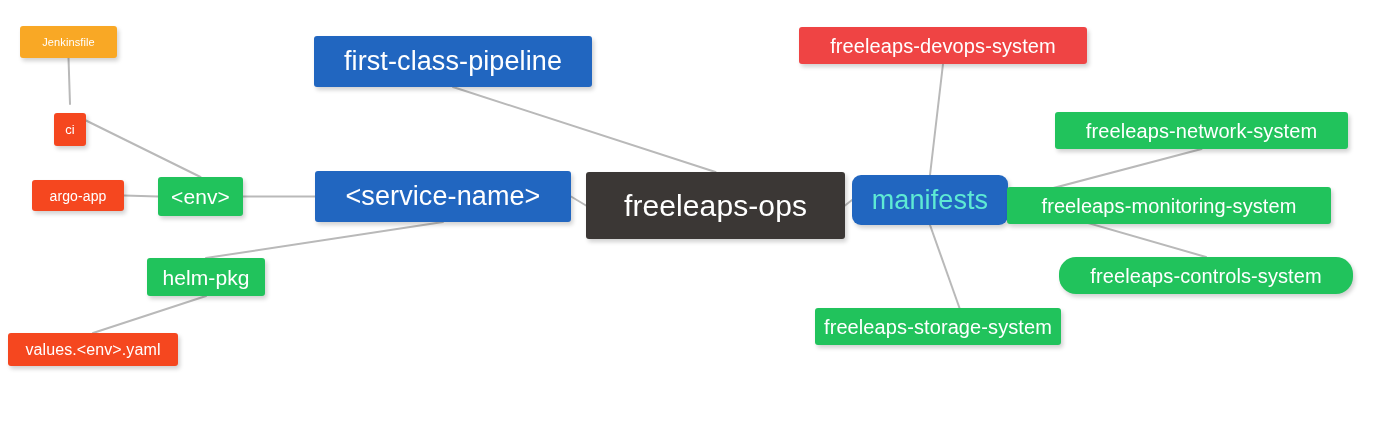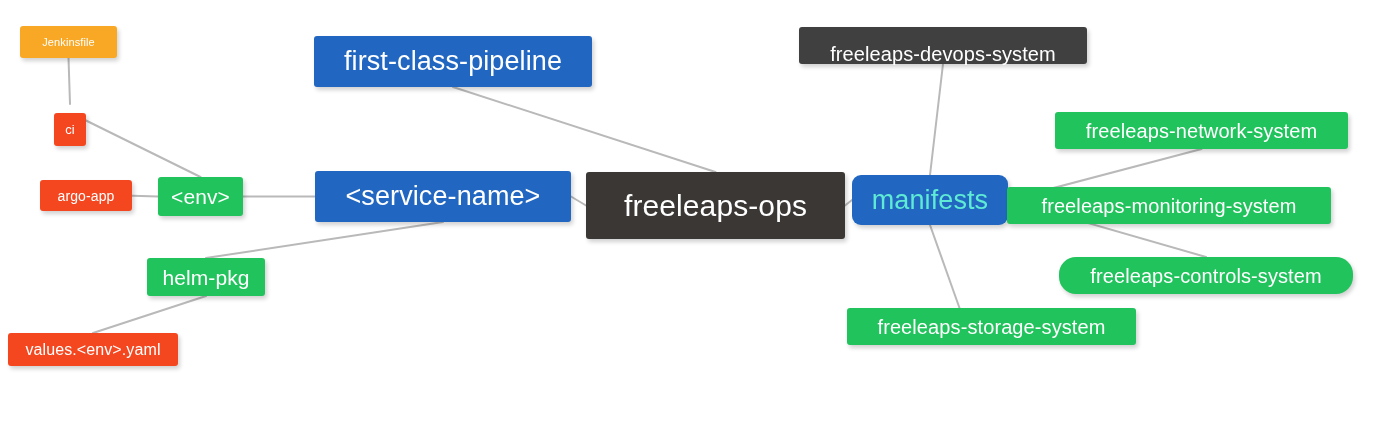--- a/index.html
+++ b/index.html
@@ -75,21 +75,21 @@
       <line class="edge-line" x1="1206" y1="257" x2="1008" y2="200" stroke="#b9b9b9"></line>
       <line class="edge-line" x1="959.5" y1="308" x2="930" y2="225" stroke="#b9b9b9"></line>
     </svg>
   <div id="node-layer">
       <div class="node" style="left: 20px; top: 26px; width: 97px; height: 32px; background: rgb(249, 168, 37); font-size: 11px; color: rgb(255, 255, 255);">
         <span class="node-label">Jenkinsfile</span>
       </div>
       <div class="node" style="left: 54px; top: 104px; width: 32px; height: 33px; background: rgb(245, 71, 31); font-size: 13px; color: rgb(255, 255, 255); margin-top: 9px;">
         <span class="node-label">ci</span>
       </div>
-      <div class="node" style="left: 32px; top: 180px; width: 92px; height: 31px; background: rgb(245, 71, 31); font-size: 14px; color: rgb(255, 255, 255); margin-left: 8px;">
+      <div class="node" style="left: 32px; top: 180px; width: 92px; height: 31px; background: rgb(245, 71, 31); font-size: 14px; color: rgb(255, 255, 255);">
         <span class="node-label">argo-app</span>
       </div>
       <div class="node" style="left: 158px; top: 177px; width: 85px; height: 39px; background: rgb(33, 195, 92); font-size: 21px; color: rgb(255, 255, 255);">
         <span class="node-label">&lt;env&gt;</span>
       </div>
       <div class="node" style="left: 147px; top: 258px; width: 118px; height: 38px; background: rgb(33, 195, 92); font-size: 21px; color: rgb(255, 255, 255);">
         <span class="node-label">helm-pkg</span>
       </div>
       <div class="node" style="left: 8px; top: 333px; width: 170px; height: 33px; background: rgb(245, 71, 31); font-size: 16px; color: rgb(255, 255, 255);">
         <span class="node-label">values.&lt;env&gt;.yaml</span>
@@ -99,29 +99,29 @@
       </div>
       <div class="node" style="left: 315px; top: 171px; width: 256px; height: 51px; background: rgb(33, 102, 192); font-size: 27px; color: rgb(255, 255, 255);">
         <span class="node-label">&lt;service-name&gt;</span>
       </div>
       <div class="node" style="left: 586px; top: 172px; width: 259px; height: 67px; background: rgb(59, 55, 53); font-size: 30px; color: rgb(255, 255, 255);">
         <span class="node-label">freeleaps-ops</span>
       </div>
       <div class="node" style="left: 852px; top: 175px; width: 156px; height: 50px; background: rgb(33, 102, 192); font-size: 27px; color: #5eead4; border-radius: 9px;">
         <span class="node-label">manifests</span>
       </div>
-      <div class="node" style="left: 799px; top: 27px; width: 288px; height: 37px; background: #404040; font-size: 20px; color: rgb(255, 255, 255); align-items: flex-end;">
+      <div class="node" style="left: 799px; top: 27px; width: 288px; height: 37px; background: #ef4444; font-size: 20px; color: rgb(255, 255, 255);">
         <span class="node-label">freeleaps-devops-system</span>
       </div>
       <div class="node" style="left: 1055px; top: 112px; width: 293px; height: 37px; background: rgb(33, 195, 92); font-size: 20px; color: rgb(255, 255, 255);">
         <span class="node-label">freeleaps-network-system</span>
       </div>
       <div class="node" style="left: 1007px; top: 187px; width: 324px; height: 37px; background: rgb(33, 195, 92); font-size: 20px; color: rgb(255, 255, 255);">
         <span class="node-label">freeleaps-monitoring-system</span>
       </div>
       <div class="node" style="left: 1059px; top: 257px; width: 294px; height: 37px; background: rgb(33, 195, 92); font-size: 20px; color: rgb(255, 255, 255); border-radius: 17px;">
         <span class="node-label">freeleaps-controls-system</span>
       </div>
-      <div class="node" style="left: 815px; top: 308px; width: 289px; height: 37px; background: rgb(33, 195, 92); font-size: 20px; color: rgb(255, 255, 255); margin-left: 32px;">
+      <div class="node" style="left: 815px; top: 308px; width: 246px; height: 37px; background: rgb(33, 195, 92); font-size: 20px; color: rgb(255, 255, 255);">
         <span class="node-label">freeleaps-storage-system</span>
       </div>
     </div>
 </div>
 
 </body></html>

